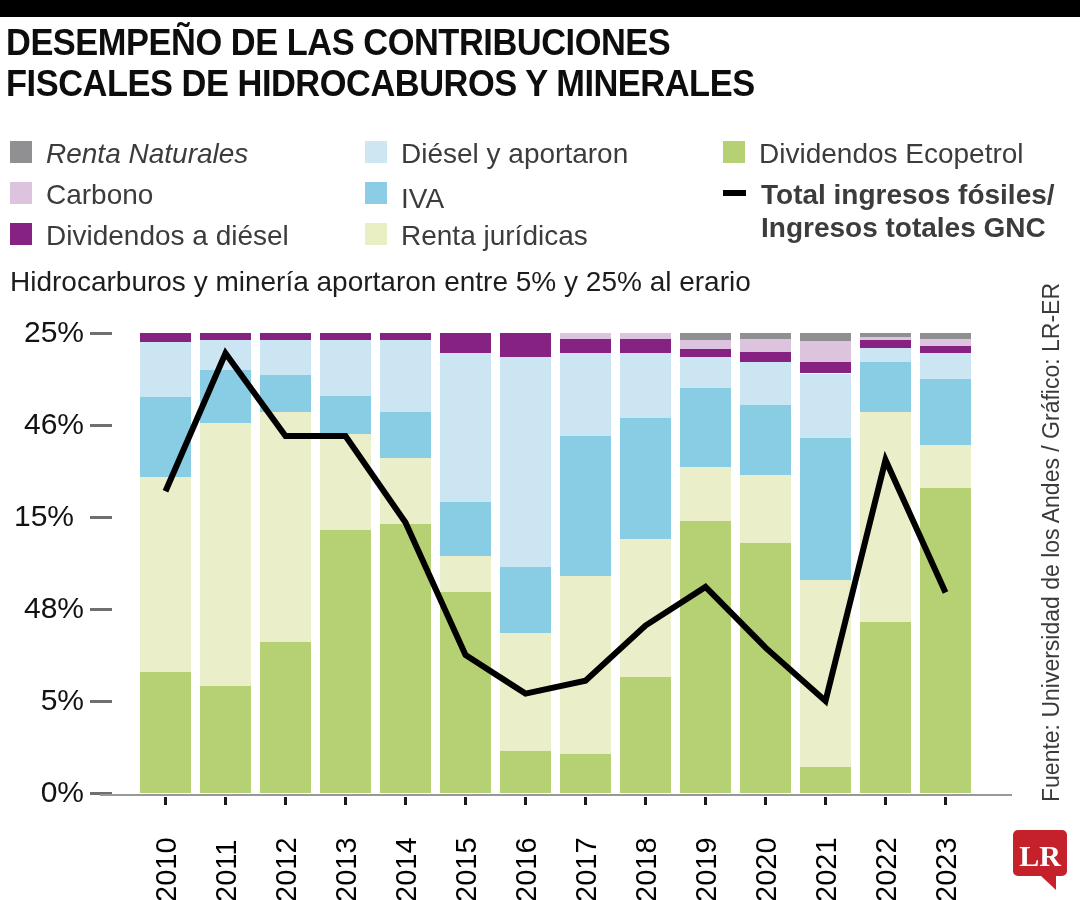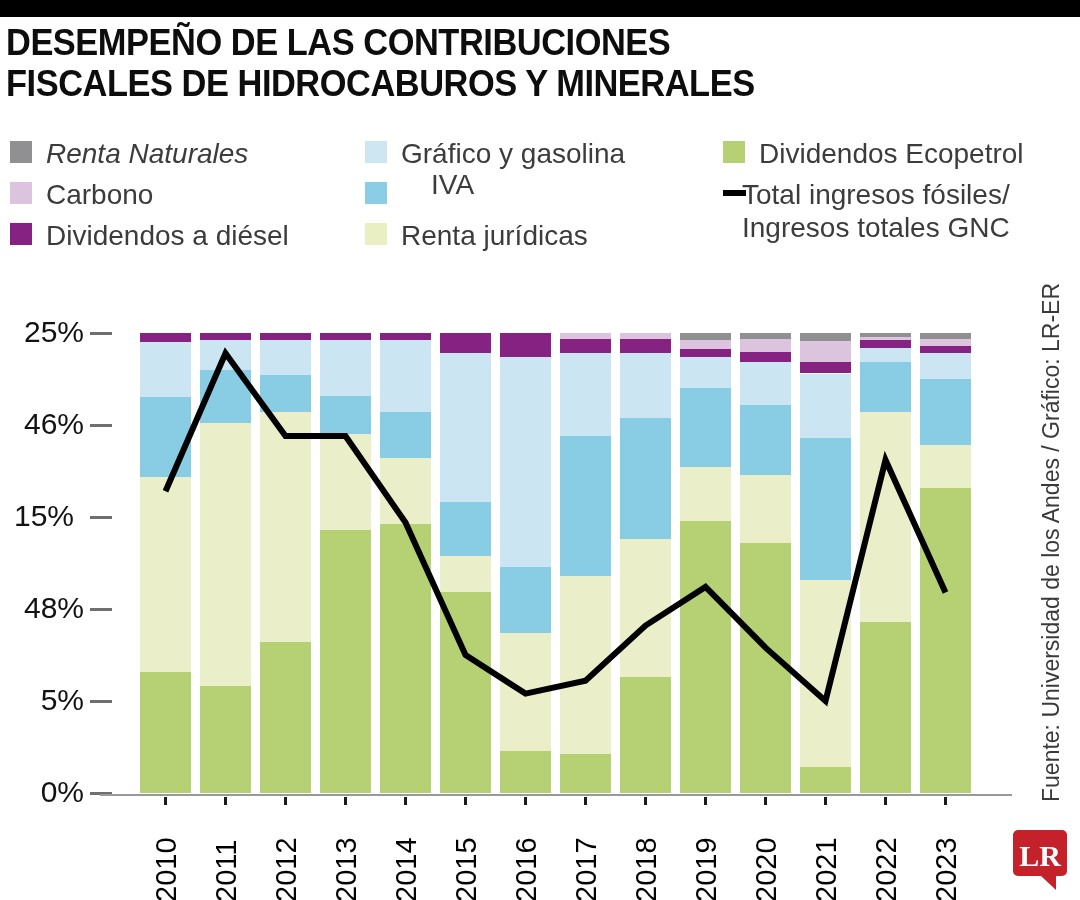--- a/index.html
+++ b/index.html
@@ -46,40 +46,41 @@
       <div class="legend-item">
         <span class="legend-swatch" style="left: 10px; top: 182px; background: rgb(220, 195, 222);"></span>
         <div class="legend-label" style="left: 46px; top: 178px;">Carbono</div>
       </div>
       <div class="legend-item">
         <span class="legend-swatch" style="left: 10px; top: 223px; background: rgb(134, 34, 130);"></span>
         <div class="legend-label" style="left: 46px; top: 219px;">Dividendos a diésel</div>
       </div>
       <div class="legend-item">
         <span class="legend-swatch" style="left: 365px; top: 141px; background: rgb(205, 230, 242);"></span>
-        <div class="legend-label" style="left: 401px; top: 137px;">Gráfico y gasolina</div>
+        <div class="legend-label" style="left: 401px; top: 137px;">Diésel y aportaron</div>
       </div>
       <div class="legend-item">
         <span class="legend-swatch" style="left: 365px; top: 182px; background: rgb(139, 205, 228);"></span>
-        <div class="legend-label" style="left: 401px; top: 168px; margin-left: 30px;">IVA</div>
+        <div class="legend-label" style="left: 401px; top: 182px;">IVA</div>
       </div>
       <div class="legend-item">
         <span class="legend-swatch" style="left: 365px; top: 223px; background: rgb(233, 238, 195);"></span>
         <div class="legend-label" style="left: 401px; top: 219px;">Renta jurídicas</div>
       </div>
       <div class="legend-item">
         <span class="legend-swatch" style="left: 723px; top: 141px; background: rgb(181, 209, 115);"></span>
         <div class="legend-label" style="left: 759px; top: 137px;">Dividendos Ecopetrol</div>
       </div>
       <div class="legend-item">
         <span class="legend-linemark" style="left: 723px; top: 190px; background: rgb(0, 0, 0);"></span>
-        <div class="legend-label" style="left: 742px; top: 178px;">Total ingresos fósiles/<br>Ingresos totales GNC</div>
+        <div class="legend-label" style="left: 761px; top: 178px; font-weight: bold;">Total ingresos fósiles/<br>Ingresos totales GNC</div>
       </div>
     </div>
 
+  <div class="subtitle">Hidrocarburos y minería aportaron entre 5% y 25% al erario</div>
 
   <div id="chart">
       <div class="ylab" style="left: 4px; top: 315px;">25%</div>
       <div class="ydash" style="left: 90px; top: 331.5px;"></div>
       <div class="ylab" style="left: 4px; top: 407px;">46%</div>
       <div class="ydash" style="left: 90px; top: 423.5px;"></div>
       <div class="ylab" style="left: 4px; top: 499px; text-align: center;">15%</div>
       <div class="ydash" style="left: 90px; top: 515.5px;"></div>
       <div class="ylab" style="left: 4px; top: 591px;">48%</div>
       <div class="ydash" style="left: 90px; top: 607.5px;"></div>

